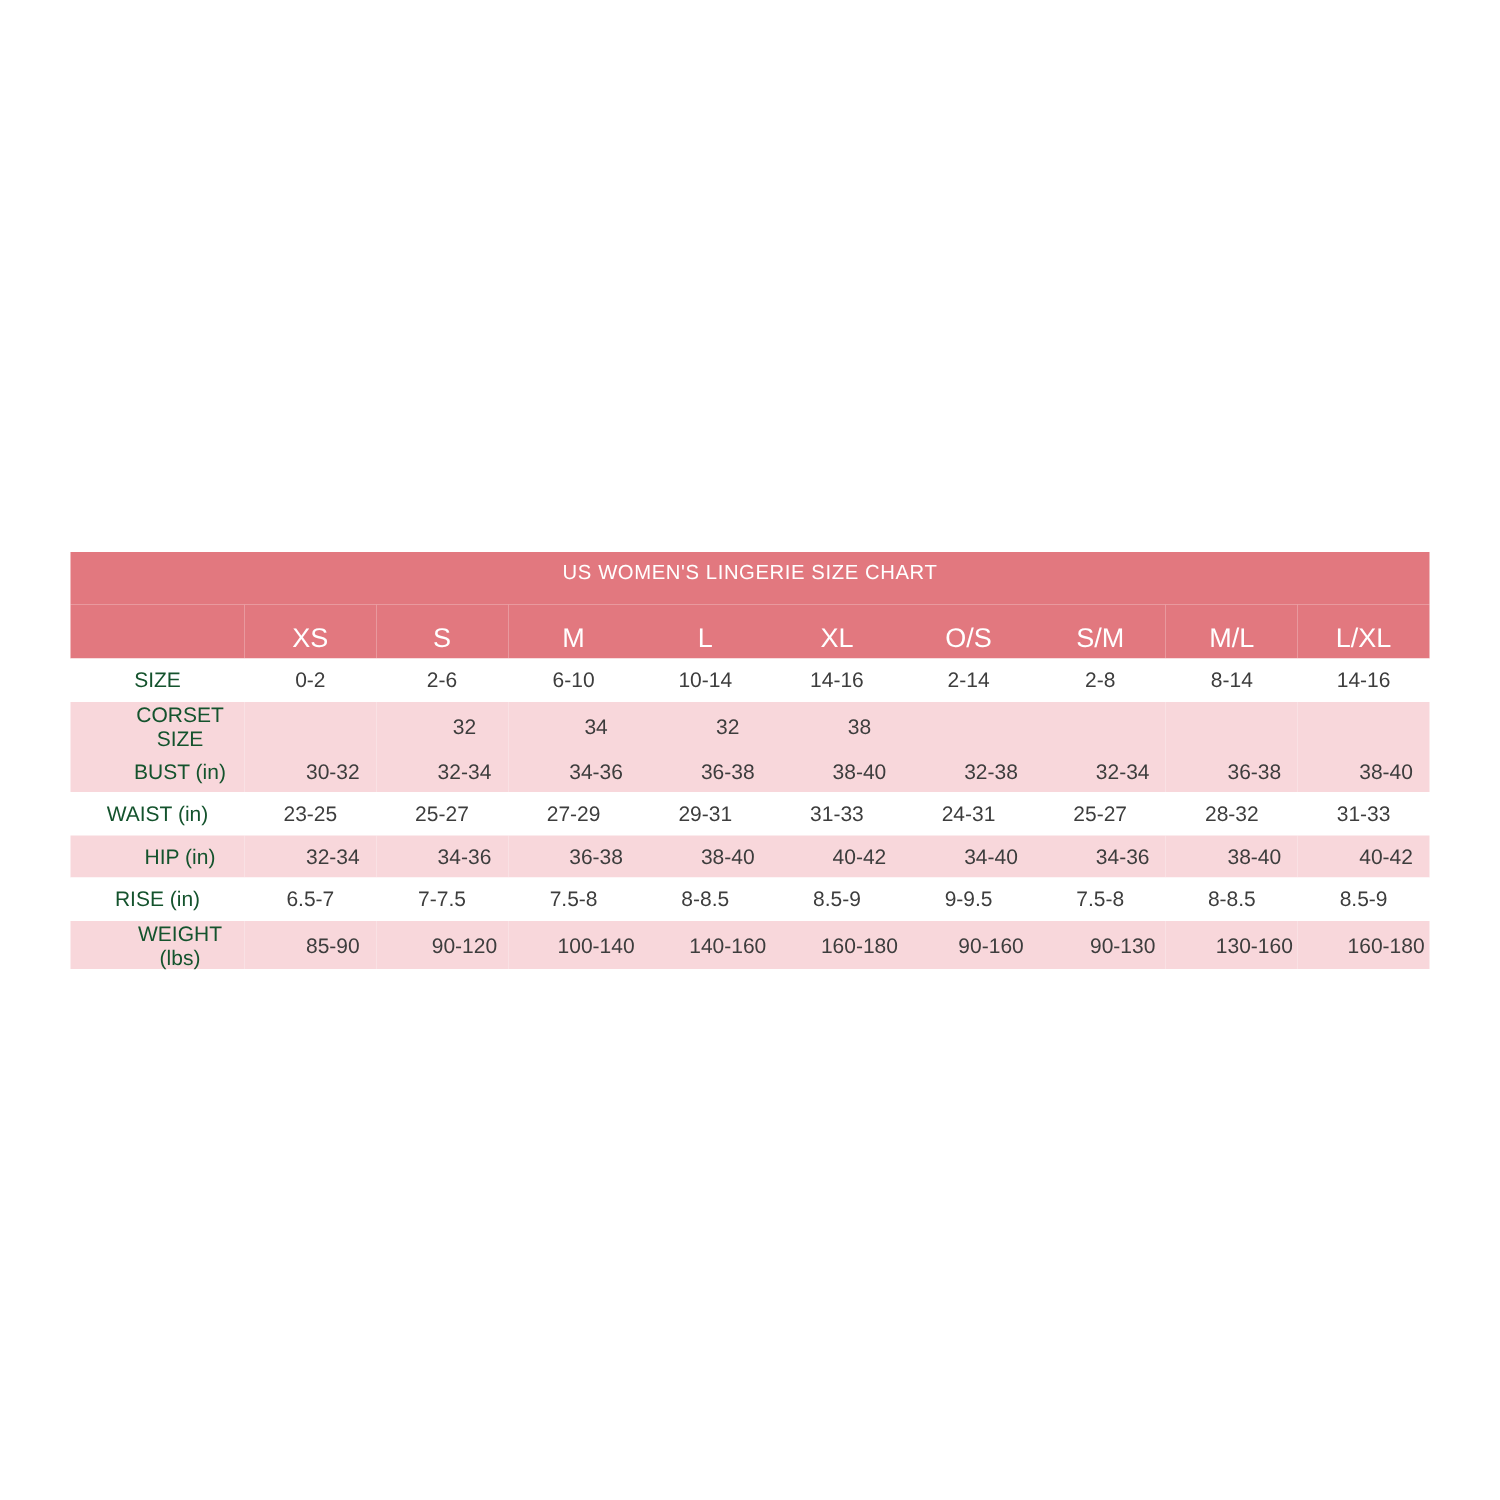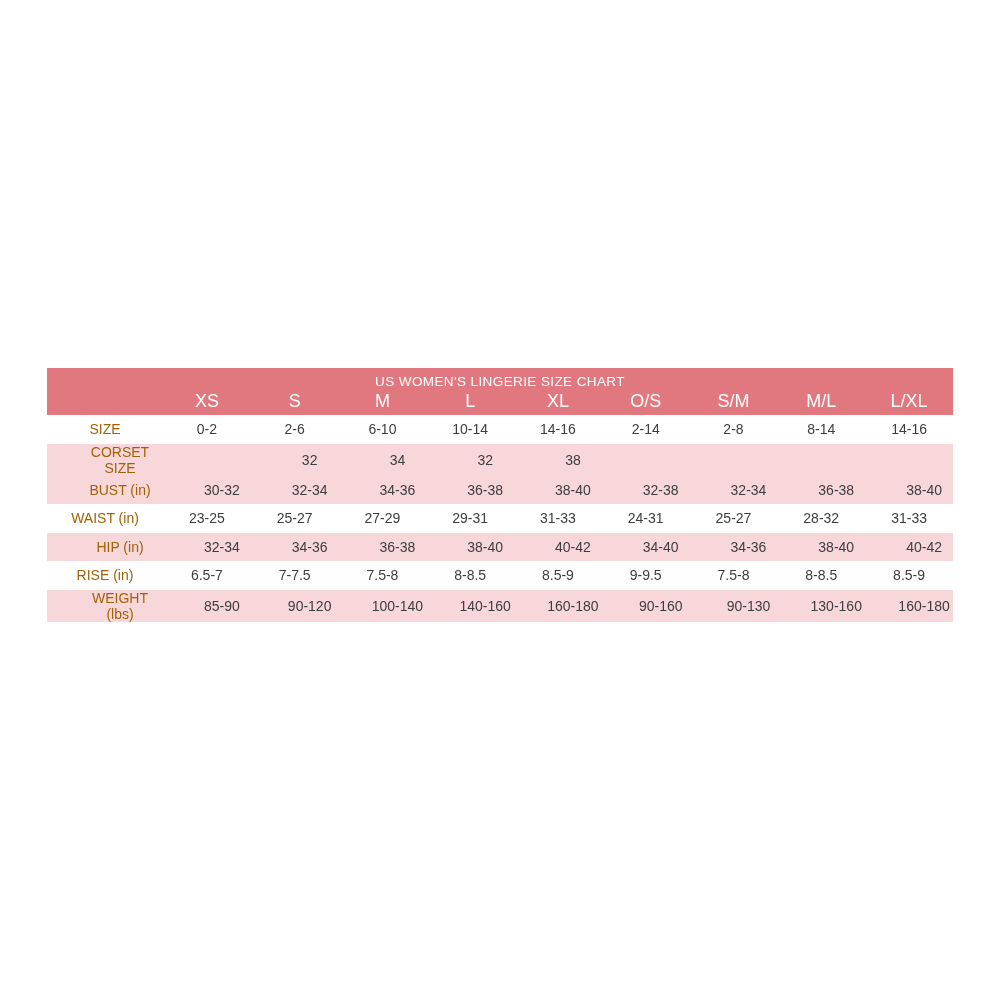--- a/index.html
+++ b/index.html
@@ -19,21 +19,21 @@
   table.size-chart {
     width: 906px;
     border-collapse: collapse;
     table-layout: fixed;
   }
   table.size-chart col.label-col { width: 116px; }
   thead th {
     background: #e2787f;
     color: #ffffff;
     font-weight: normal;
-    padding: 0;
+    padding: 12px;
   }
   th.title-cell {
     height: 20px;
     font-size: 13.5px;
     letter-spacing: 0.4px;
     text-align: center;
     vertical-align: middle;
     padding-top: 3px;
   }
   tr.col-head-row th {
@@ -50,21 +50,21 @@
     font-size: 14px;
     color: #3d3d3d;
     padding: 0;
     background: #ffffff;
   }
   tbody tr.stripe td {
     background: #f8d7db;
     padding-left: 30px;
   }
   td.row-label {
-    color: #a16207;
+    color: #14532d;
   }
 </style>
 </head>
 <body>
 
 <div class="chart-wrap">
   <table class="size-chart">
     <colgroup>
       <col class="label-col">
       <col>

